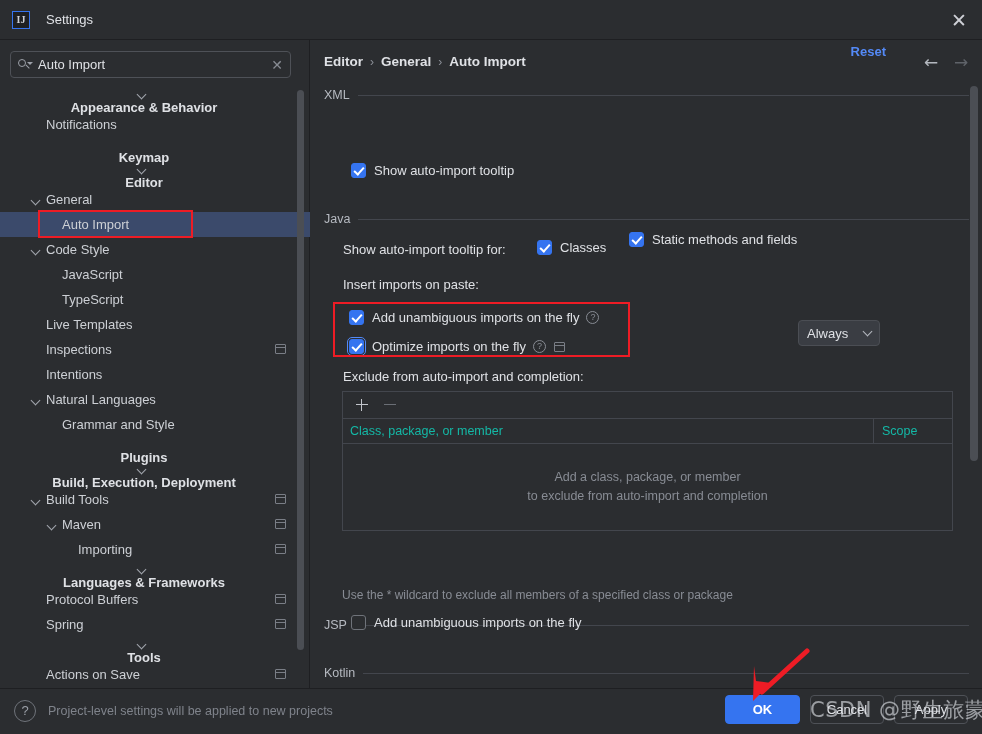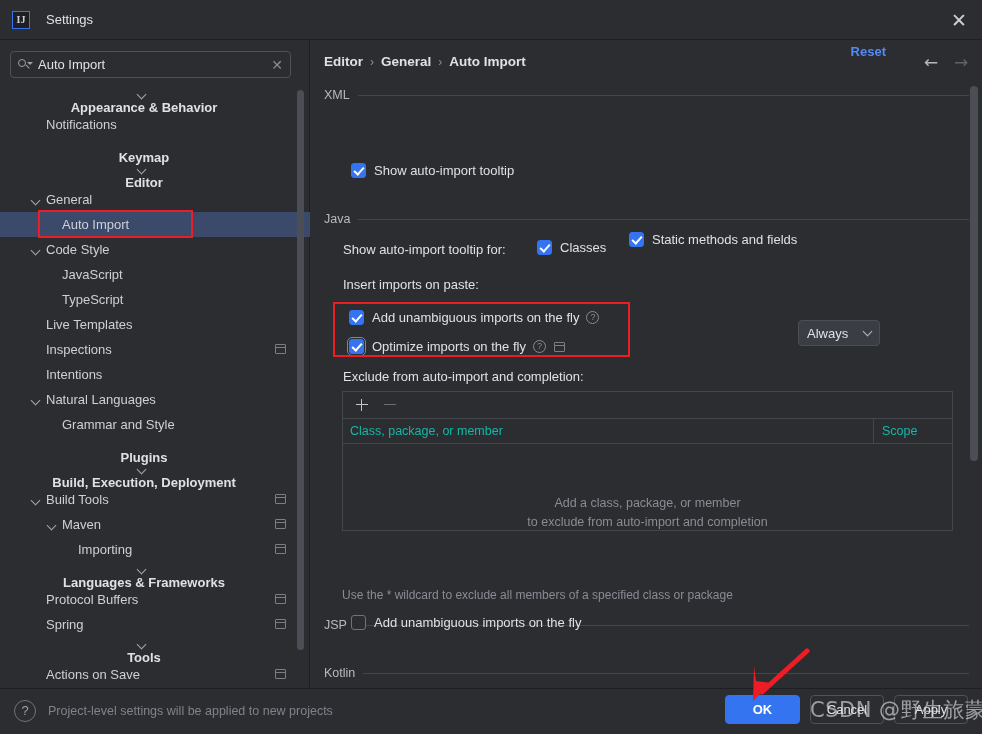--- a/index.html
+++ b/index.html
@@ -209,21 +209,21 @@
   #btn-remove::before { content:""; position:absolute; left:3px; top:8px; width:12px; height:1.4px; background:#6a6e75; }
   #exc-head {
     height: 25px; display: flex; align-items: center;
     border-bottom: 1px solid #43464d; font-size: 12.5px; color: #14b8a6;
   }
   #exc-head .c1 { flex: 1; padding-left: 7px; }
   #exc-head .div { width: 1px; height: 25px; background: #43464d; }
   #exc-head .c2 { width: 78px; padding-left: 8px; }
   #exc-empty {
     height: 85px; display: flex; flex-direction: column;
-    align-items: center; justify-content: flex-end; gap: 5px;
+    align-items: center; justify-content: center; gap: 5px;
     font-size: 12.5px; color: #888c94;
   }
   #exc-hint {
     position: absolute; left: 31px; top: 500px; font-size: 12px; color: #888c94;
   }
 
   #right-scrollbar {
     position: absolute; right: 4px; top: 46px; width: 8px; height: 375px;
     background: #4b4e54; border-radius: 4px; cursor: pointer; z-index: 6;
   }

